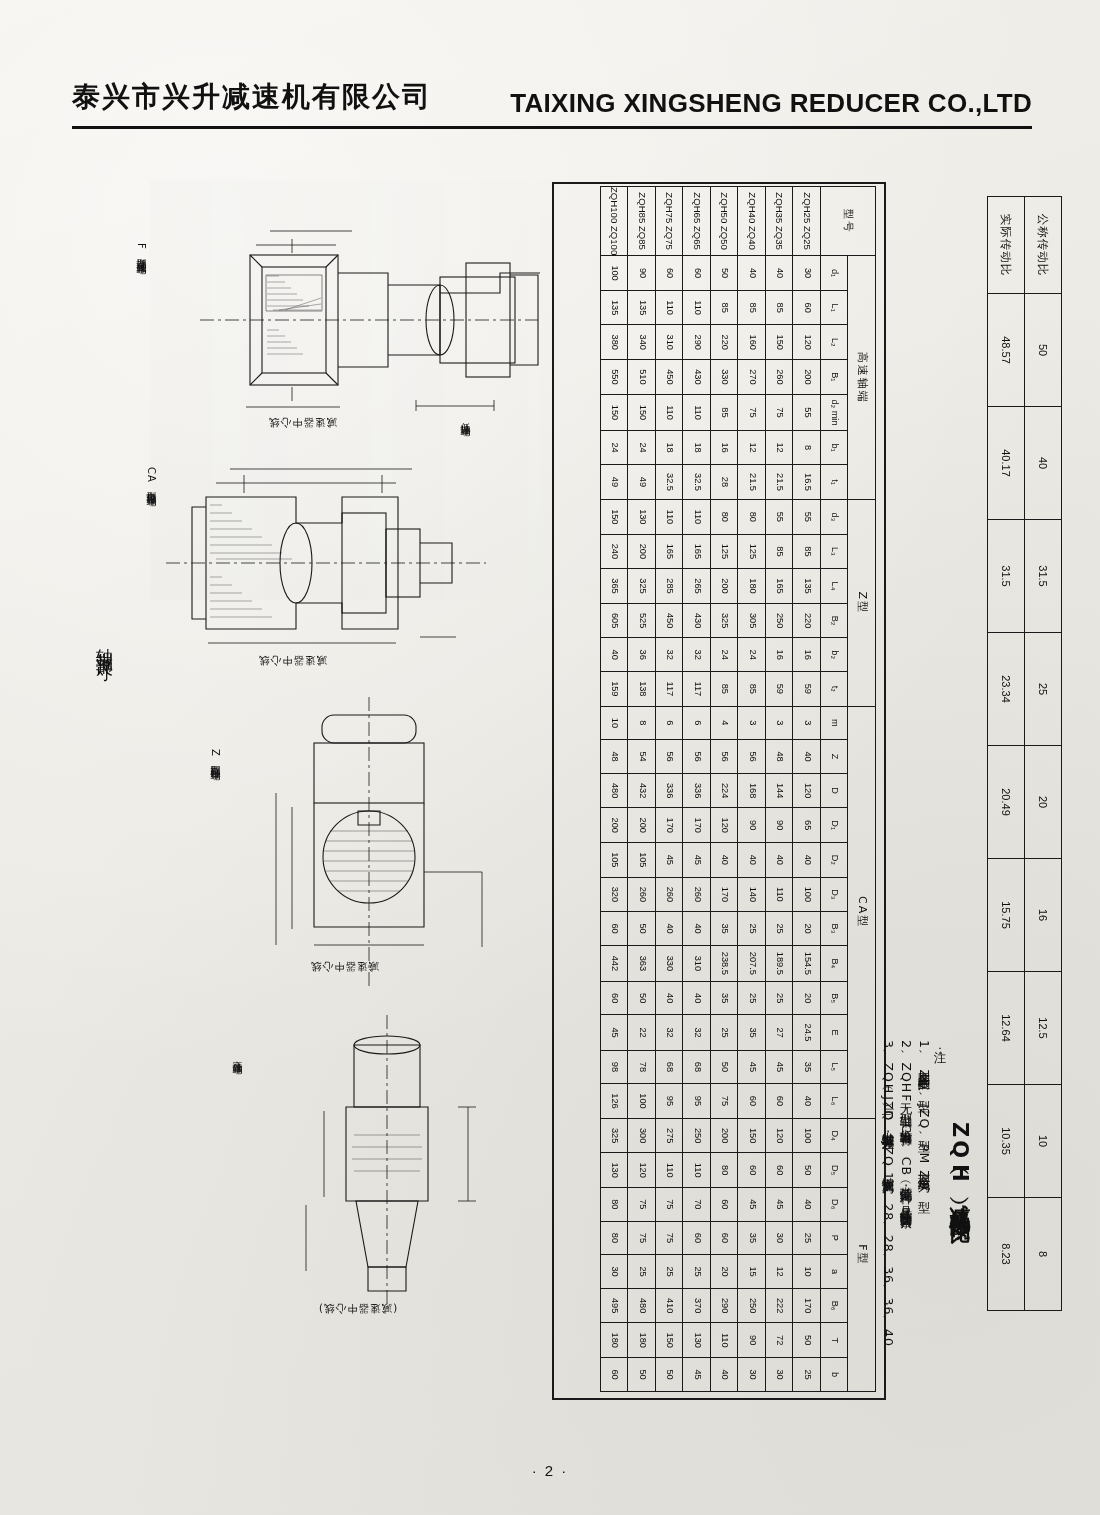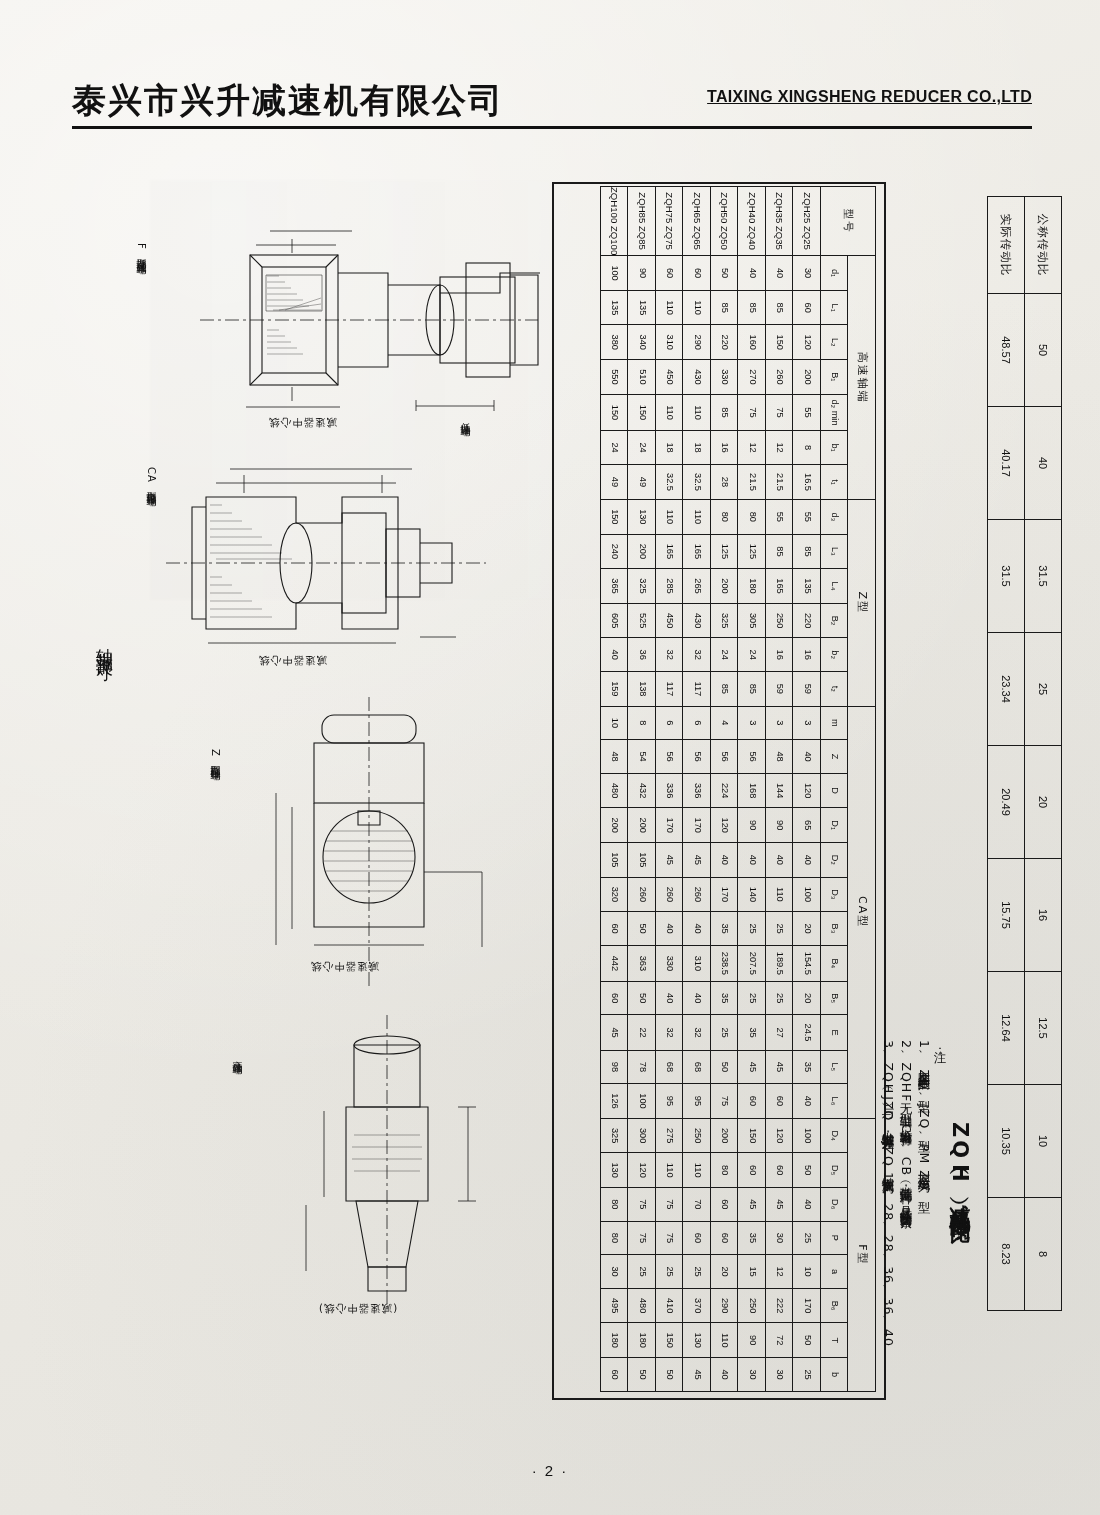--- a/index.html
+++ b/index.html
@@ -22,29 +22,28 @@
       radial-gradient(circle at 20% 15%, rgba(255,255,255,0.55), rgba(255,255,255,0) 55%),
       radial-gradient(circle at 85% 80%, rgba(200,200,195,0.35), rgba(255,255,255,0) 60%);
     pointer-events:none;
   }
   
   .header{
     position:absolute;left:72px;top:78px;width:960px;height:56px;
   }
   .header .cn{
     position:absolute;left:0;top:0;
-    font-size:34px;font-weight:bold;letter-spacing:2px;
+    font-size:28px;font-weight:bold;letter-spacing:2px;
     font-family:"DejaVu Sans", sans-serif;
     white-space:nowrap;
   }
   .header .en{
     position:absolute;right:0;top:10px;
-    font-size:16px;font-weight:bold;letter-spacing:0.3px;
+    font-size:26px;font-weight:bold;letter-spacing:0.3px;
     white-space:nowrap;
-    text-decoration:underline;
   }
   .header .rule{
     position:absolute;left:0;top:48px;width:960px;height:3px;background:#111;
   }
   
   .footer{
     position:absolute;left:0;top:1462px;width:1100px;text-align:center;
     font-size:15px;letter-spacing:2px;
   }
   

